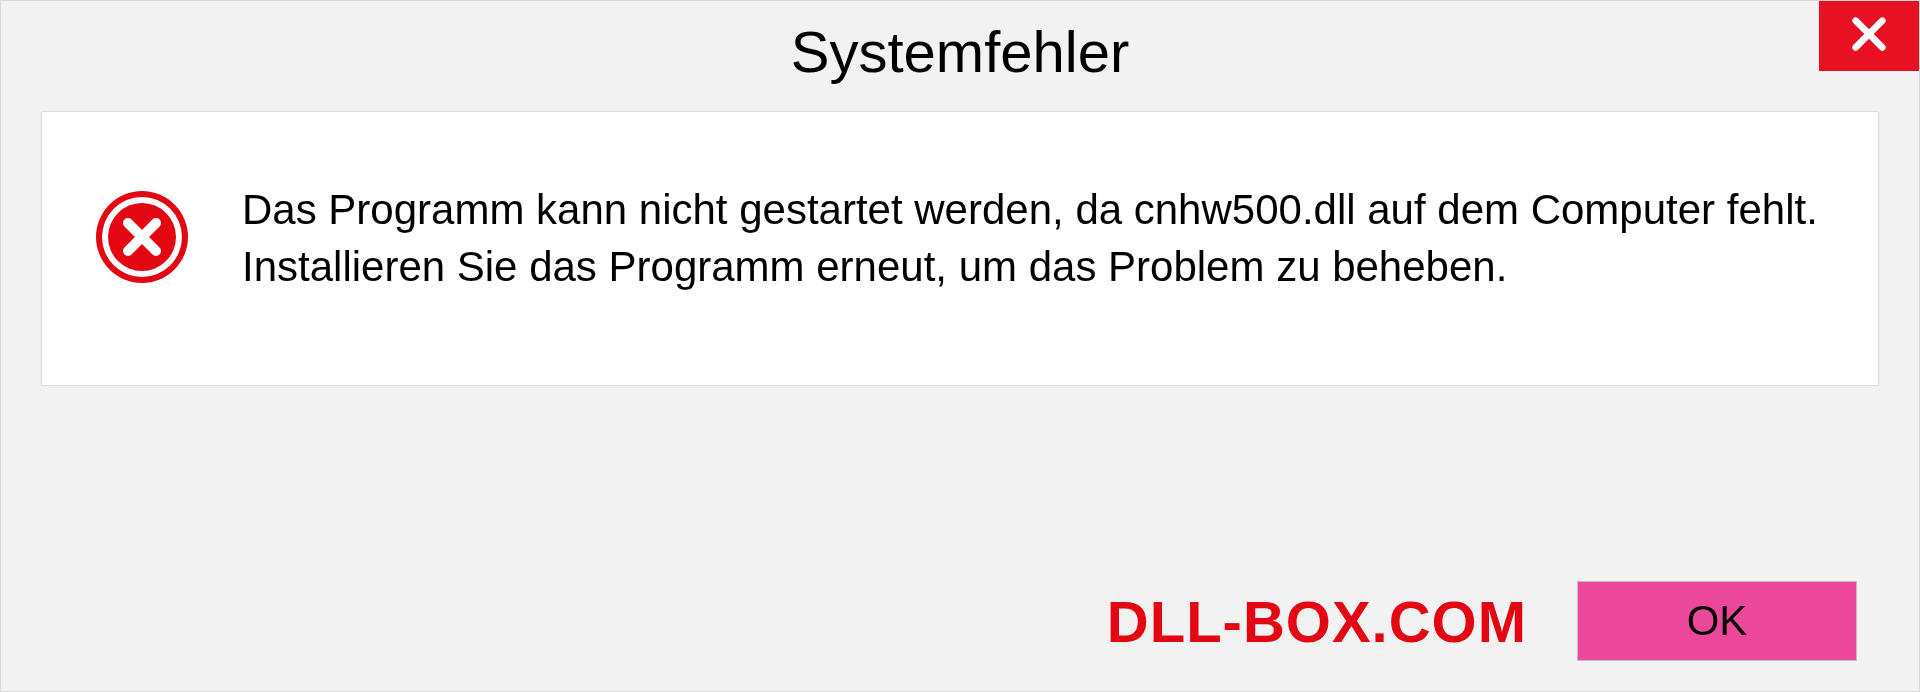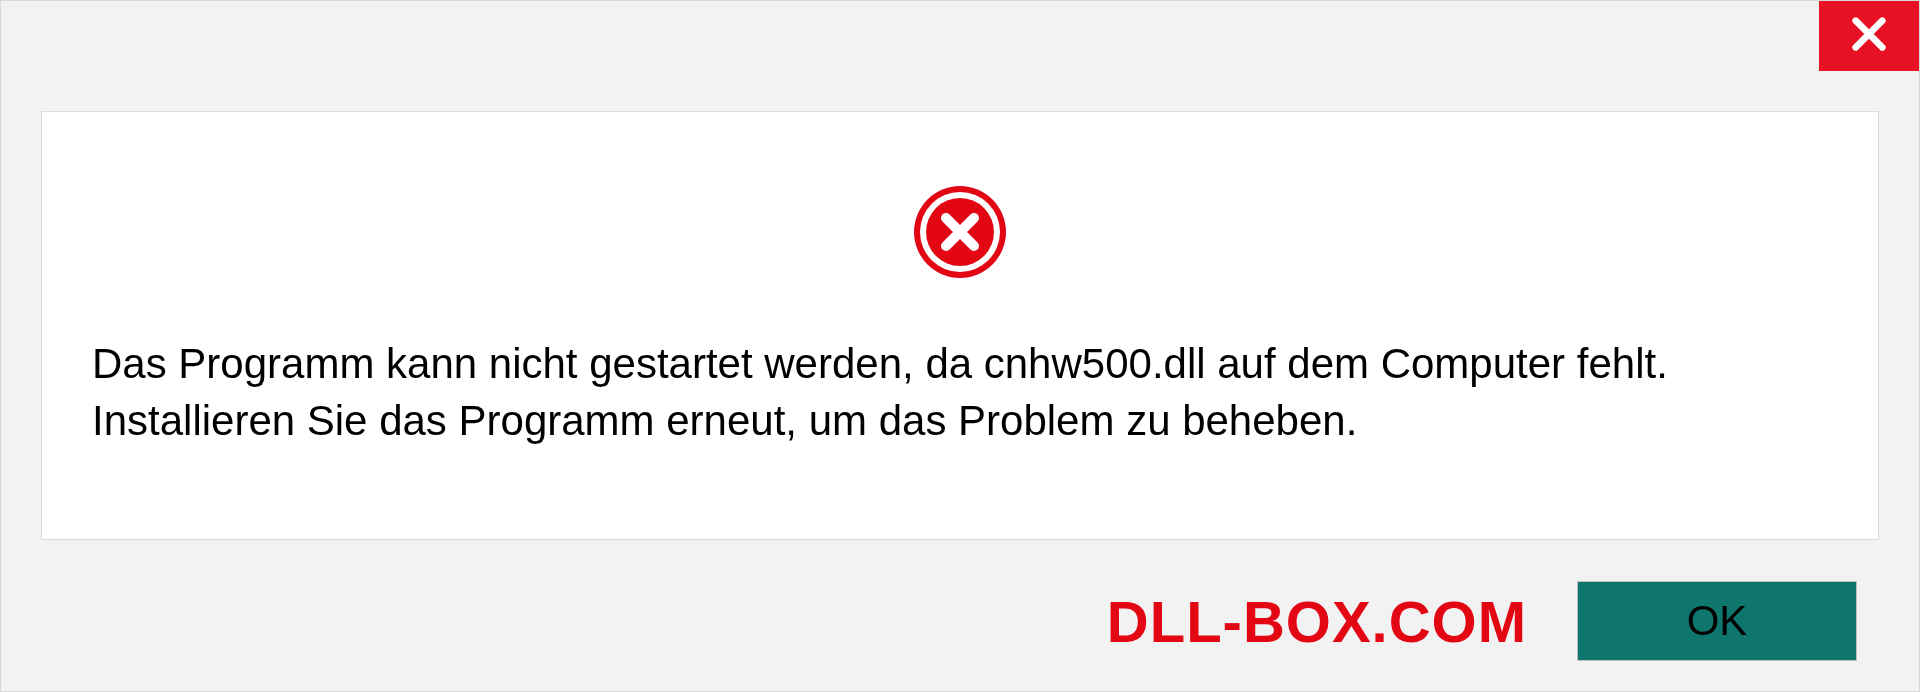--- a/index.html
+++ b/index.html
@@ -44,21 +44,20 @@
       height: 40px;
     }
     .content-panel {
       margin: 10px 40px 0 40px;
       background: #ffffff;
       border: 1px solid #dcdcdc;
       padding: 70px 50px 90px 50px;
       display: flex;
       align-items: center;
       gap: 50px;
-      flex-direction: column;
     }
     .error-icon {
       flex-shrink: 0;
     }
     .error-icon svg {
       width: 100px;
       height: 100px;
     }
     .message {
       font-size: 42px;
@@ -79,34 +78,35 @@
     .watermark {
       font-size: 58px;
       font-weight: 800;
       letter-spacing: 1px;
       color: #e30613;
       font-family: Arial, sans-serif;
     }
     .ok-btn {
       width: 280px;
       height: 80px;
-      background: #0f766e;
+      background: #ec4899;
       border: 1px solid #bfbfbf;
       font-size: 42px;
       color: #000;
       display: flex;
       align-items: center;
       justify-content: center;
       cursor: pointer;
     }
   </style>
 </head>
 <body>
 
 <div class="titlebar">
+  <div class="title">Systemfehler</div>
   <div class="close-btn">
     <span>
       <svg viewBox="0 0 24 24">
         <path d="M4 4 L20 20 M20 4 L4 20" stroke="#ffffff" stroke-width="4" stroke-linecap="round" fill="none"></path>
       </svg>
     </span>
   </div>
 </div>
 
 <div class="content-panel">

